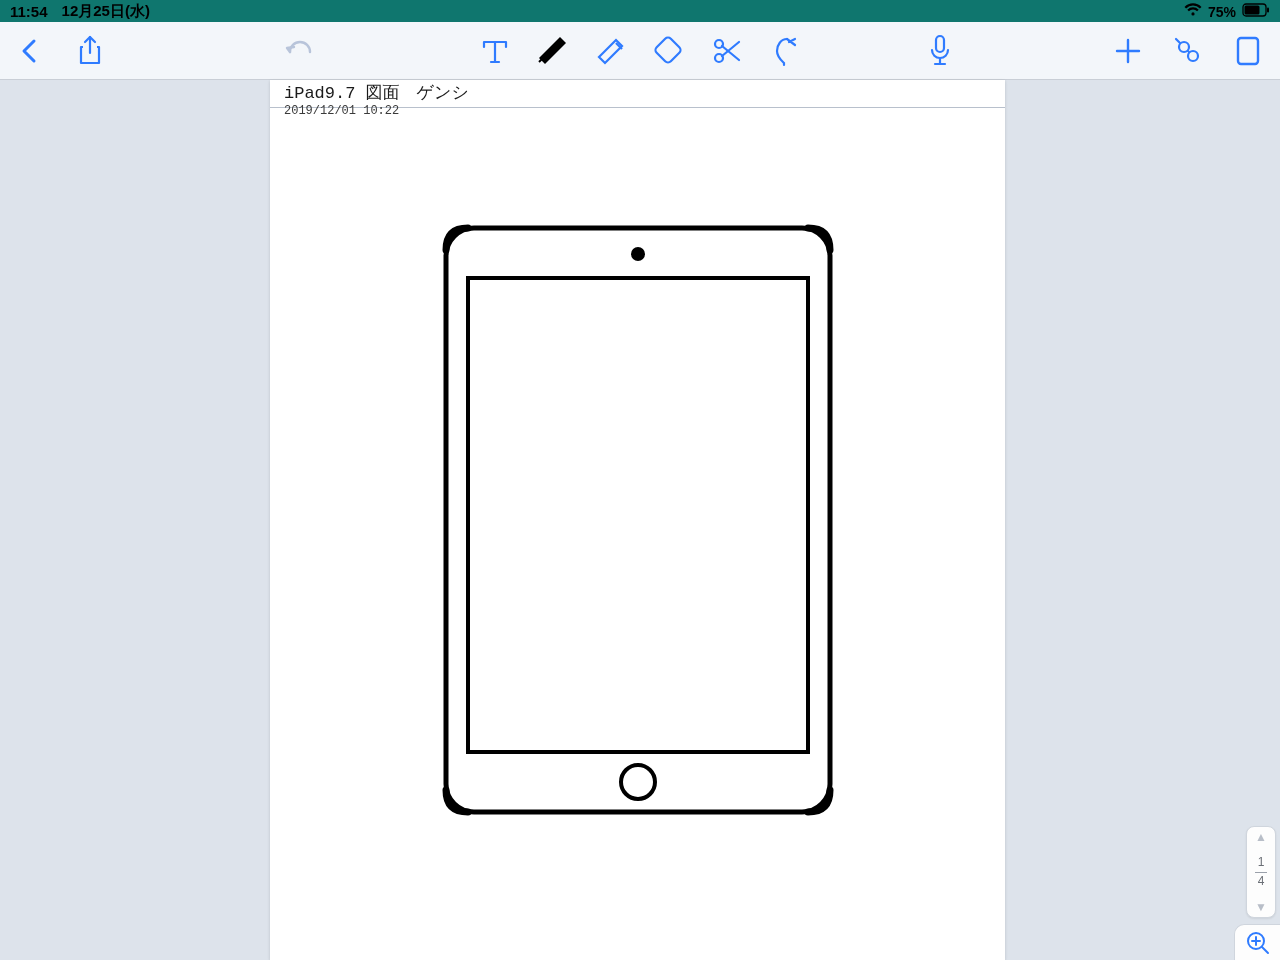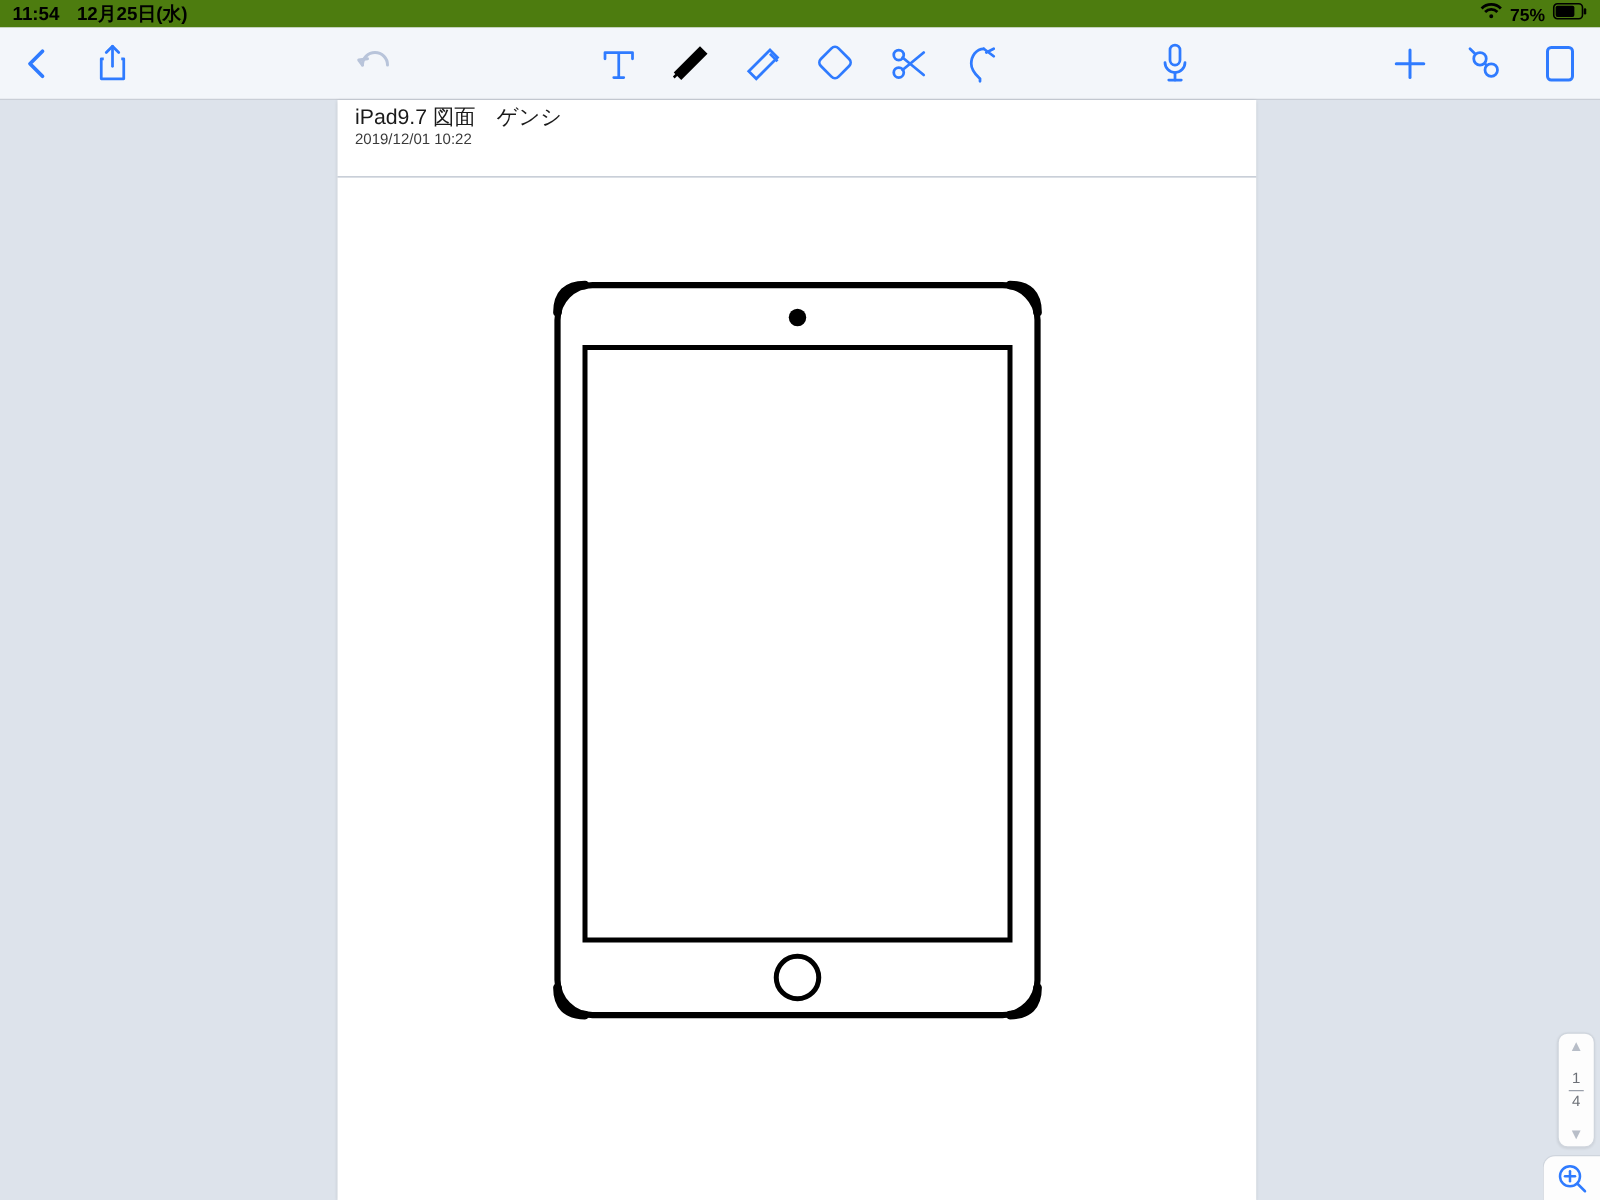--- a/index.html
+++ b/index.html
@@ -4,21 +4,21 @@
 <style>
   * { box-sizing: border-box; margin: 0; padding: 0; }
   html, body { width: 1280px; height: 960px; overflow: hidden; font-family: -apple-system, "Helvetica Neue", Arial, sans-serif; }
   body { background: #dde3eb; }
 
   
   .status-bar {
     position: absolute; top: 0; left: 0; right: 0; height: 22px;
     display: flex; align-items: center; justify-content: space-between;
     padding: 0 10px; font-size: 15px; font-weight: 600; color: #000;
-    background: #4d7c0f;
+    background: #0f766e;
   }
   .status-left { display: flex; gap: 14px; align-items: center; }
   .status-right { display: flex; gap: 6px; align-items: flex-end; }
 
   
   .toolbar {
     position: absolute; top: 22px; left: 0; right: 0; height: 58px;
     background: #f3f6fa; border-bottom: 1px solid #c9ced6;
     display: flex; align-items: center;
   }
@@ -30,21 +30,21 @@
   .tb-btn { width: 40px; height: 40px; display: flex; align-items: center; justify-content: center; cursor: pointer; }
   .tb-btn svg { display: block; }
 
   
   .workspace { position: absolute; top: 80px; left: 0; right: 0; bottom: 0; background: #dde3eb; }
   .page {
     position: absolute; left: 270px; top: 0; width: 735px; height: 880px;
     background: #ffffff; box-shadow: 0 1px 3px rgba(0,0,0,0.15);
   }
   .page-header {
-    height: 62px; border-bottom: 1px solid #b8c0cc; padding: 4px 14px 2px 14px;
+    height: 28px; border-bottom: 1px solid #b8c0cc; padding: 4px 14px 2px 14px; font-family: Liberation Mono, monospace;
   }
   .page-title { font-size: 17px; color: #1a1a1a; line-height: 20px; }
   .page-date  { font-size: 12px; color: #3a3a3a; line-height: 14px; }
 
   
   .drawing { position: absolute; left: 50%; top: 140px; transform: translateX(-50%); }
 
   
   .pagenav {
     position: absolute; right: 4px; bottom: 42px; width: 30px; height: 92px;

